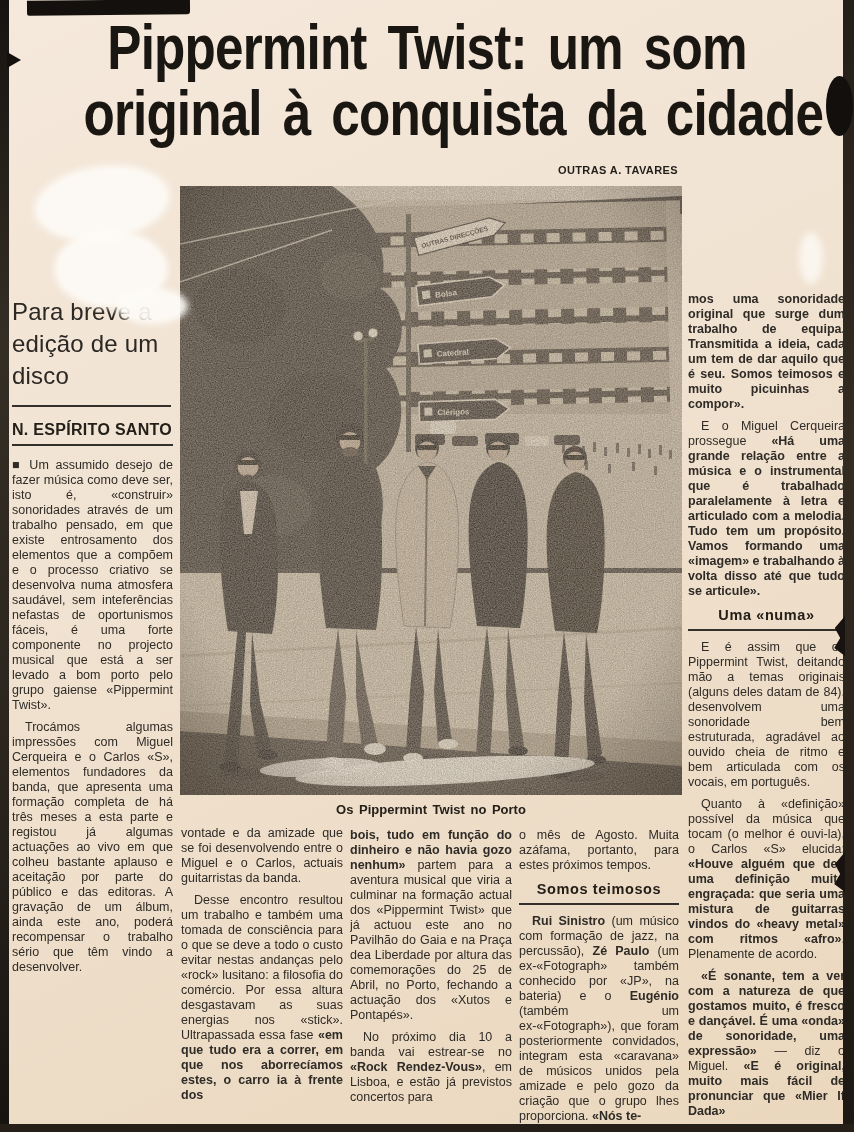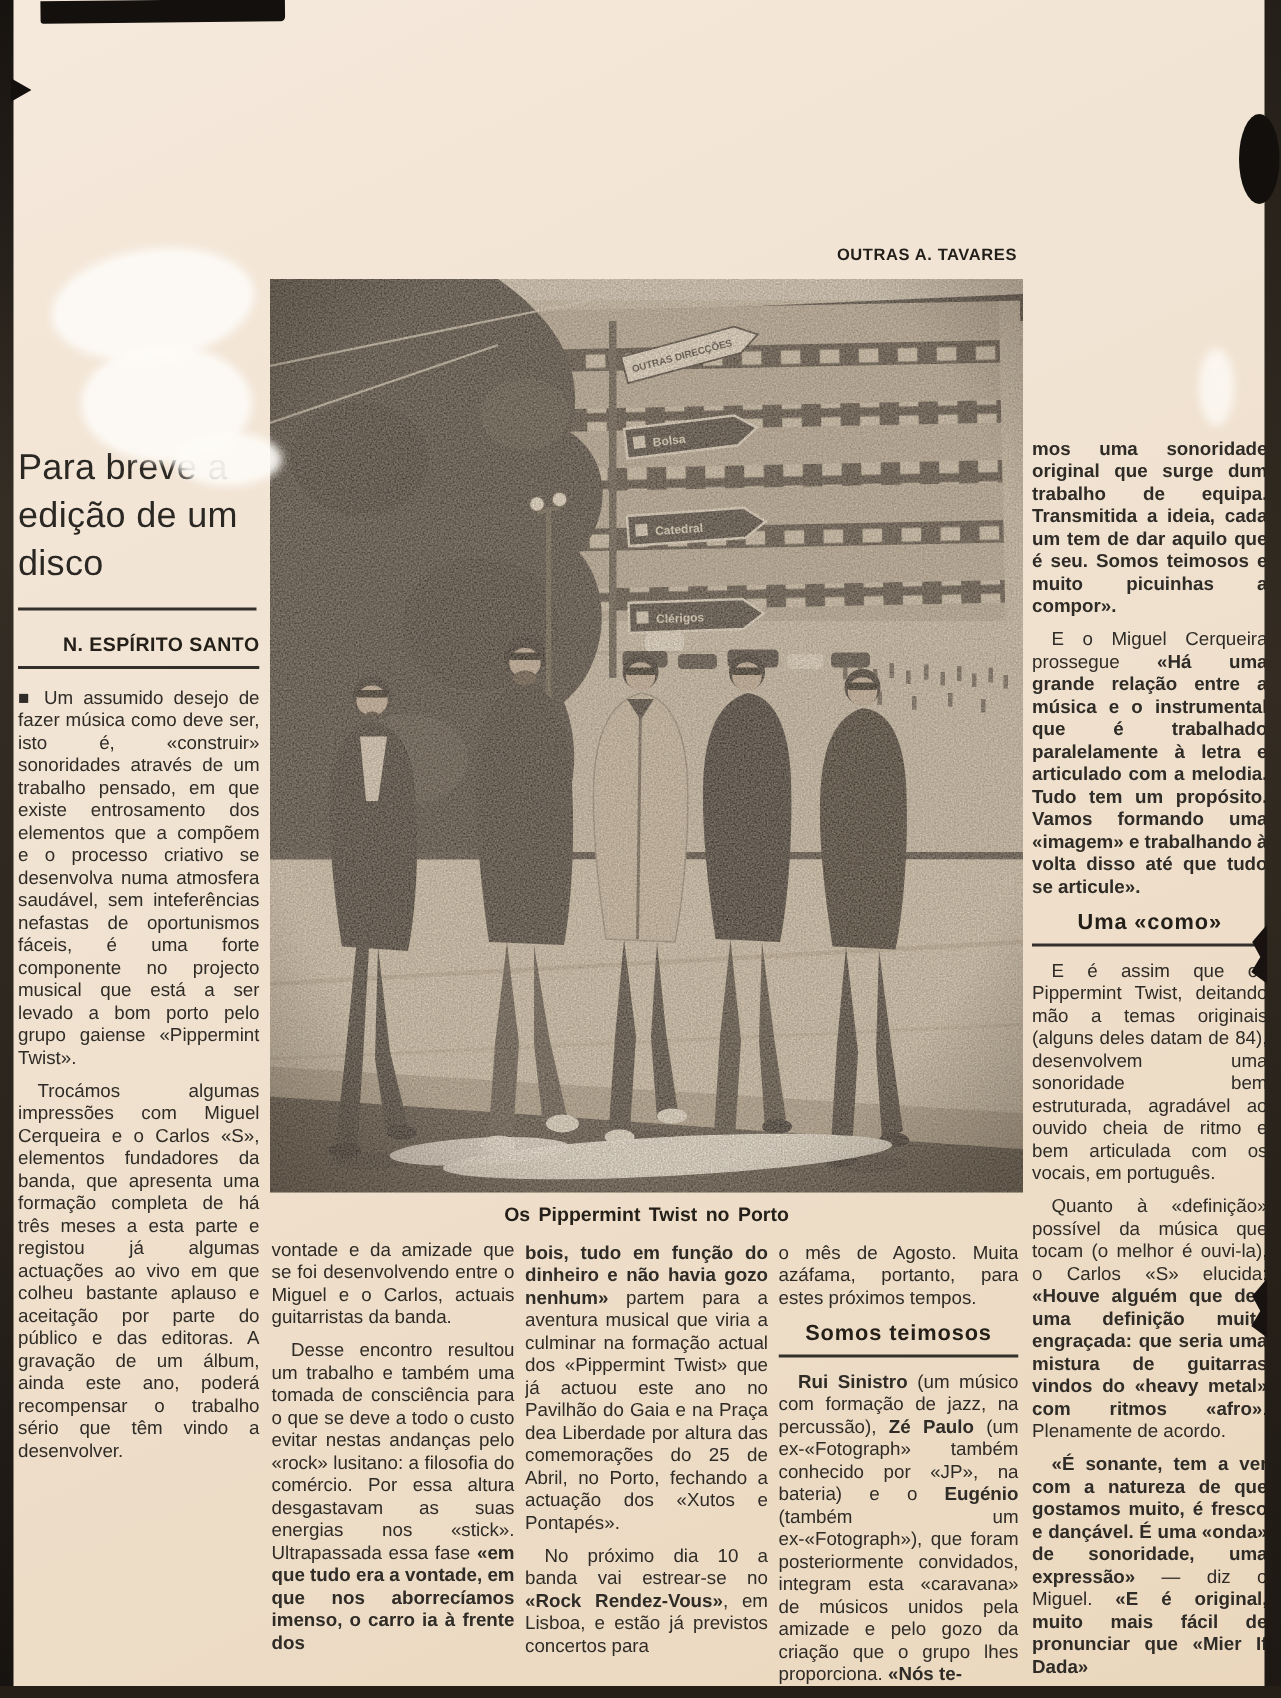--- a/index.html
+++ b/index.html
@@ -35,37 +35,41 @@
   .col{position:absolute;font-size:12.5px;line-height:15px;text-align:justify;color:#2f2b26;}
   .col p{margin:0 0 7px 0;}
   .col p.ind{text-indent:13px;}
   .c1{left:12px;top:296px;width:161px;height:826px;overflow:hidden;}
   .c2{left:181px;top:804px;width:162px;height:296px;overflow:hidden;margin-top:22px;}
   .c3{left:350px;top:828px;width:162px;height:296px;overflow:hidden;}
   .c4{left:519px;top:828px;width:160px;height:296px;overflow:hidden;}
   .c5{left:688px;top:292px;width:157px;height:832px;overflow:hidden;}
   .kicker{font-size:24px;line-height:32px;color:#2b2723;letter-spacing:.2px;margin:0 0 8px;text-align:left;}
   .rule{border:none;border-top:2px solid #33302b;margin:13px 2px 15px 0;}
-  .byline{font-size:13px;font-weight:700;text-align:right;letter-spacing:.3px;
+  .byline{font-size:16px;font-weight:700;text-align:left;letter-spacing:.3px;
         border-bottom:2px solid #33302b;padding:0 0 7px;margin:14px 0 12px;color:#242019;}
   .subhead{font-size:14.5px;font-weight:700;text-align:center;letter-spacing:.6px;
         border-bottom:2px solid #33302b;padding:2px 0 6px;margin:6px 0 9px;color:#242019;}
   b{font-weight:700;}
   
   .smudge{position:absolute;background:rgba(253,251,246,.92);border-radius:50%;filter:blur(3px);}
   .s1{left:34px;top:166px;width:136px;height:74px;transform:rotate(-8deg);}
   .s2{left:54px;top:230px;width:114px;height:78px;}
   .s3{left:116px;top:288px;width:72px;height:36px;}
   .s4{left:799px;top:232px;width:24px;height:52px;opacity:.85;}
 </style>
 </head>
 <body>
 
 <div class="page">
 
+  <div class="headline">
+    <div class="hl">Pippermint Twist: um som</div>
+    <div class="hl">original à conquista da cidade</div>
+  </div>
 
   <div class="credit">OUTRAS A. TAVARES</div>
 
   <figure class="photo" style="margin:0">
     <svg width="502" height="609" viewBox="0 0 502 609">
       <defs>
         <pattern id="win" width="26" height="15" patternUnits="userSpaceOnUse">
           <rect width="26" height="15" fill="#3e362c"></rect>
           <rect x="4" y="3" width="13" height="9" fill="#cec2aa"></rect>
         </pattern>
@@ -271,38 +275,38 @@
     <div class="kicker">Para breve a edição de um disco</div>
     <hr class="rule">
     <div class="byline">N. ESPÍRITO SANTO</div>
     <p class="body"><span>■ Um assumido desejo de fazer música como deve ser, isto é, «construir» sonoridades através de um trabalho pensado, em que existe entrosamento dos elementos que a compõem e o processo criativo se desenvolva numa atmosfera saudável, sem inteferências nefastas de oportunismos fáceis, é uma forte componente no projecto musical que está a ser levado a bom porto pelo grupo gaiense «Pippermint Twist».</span></p>
     <p class="ind"><span>Trocámos algumas impressões com Miguel Cerqueira e o Carlos «S», elementos fundadores da banda, que apresenta uma formação completa de há três meses a esta parte e registou já algumas actuações ao vivo em que colheu bastante aplauso e aceitação por parte do público e das editoras. A gravação de um álbum, ainda este ano, poderá recompensar o trabalho sério que têm vindo a desenvolver.</span></p>
 
   </aside>
 
   <div class="col c2">
     <p><span>vontade e da amizade que se foi desenvolvendo entre o Miguel e o Carlos, actuais guitarristas da banda.</span></p>
-    <p class="ind"><span>Desse encontro resultou um trabalho e também uma tomada de consciência para o que se deve a todo o custo evitar nestas andanças pelo «rock» lusitano: a filosofia do comércio. Por essa altura desgastavam as suas energias nos «stick». Ultrapassada essa fase </span><b>«em que tudo era a vontade, em que nos aborrecíamos imenso, o carro ia à frente dos</b></p>
+    <p class="ind"><span>Desse encontro resultou um trabalho e também uma tomada de consciência para o que se deve a todo o custo evitar nestas andanças pelo «rock» lusitano: a filosofia do comércio. Por essa altura desgastavam as suas energias nos «stick». Ultrapassada essa fase </span><b>«em que tudo era a correr, em que nos aborrecíamos estes, o carro ia à frente dos</b></p>
   </div>
 
   <div class="col c3">
     <p><b>bois, tudo em função do dinheiro e não havia gozo nenhum»</b><span> partem para a aventura musical que viria a culminar na formação actual dos «Pippermint Twist» que já actuou este ano no Pavilhão do Gaia e na Praça dea Liberdade por altura das comemorações do 25 de Abril, no Porto, fechando a actuação dos «Xutos e Pontapés».</span></p>
     <p class="ind"><span>No próximo dia 10 a banda vai estrear-se no </span><b>«Rock Rendez-Vous»</b><span>, em Lisboa, e estão já previstos concertos para</span></p>
   </div>
 
   <div class="col c4">
     <p><span>o mês de Agosto. Muita azáfama, portanto, para estes próximos tempos.</span></p>
     <h3 class="subhead">Somos teimosos</h3>
     <p class="ind"><b>Rui Sinistro</b><span> (um músico com formação de jazz, na percussão), </span><b>Zé Paulo</b><span> (um ex-«Fotograph» também conhecido por «JP», na bateria) e o </span><b>Eugénio</b><span> (também um ex-«Fotograph»), que foram posteriormente convidados, integram esta «caravana» de músicos unidos pela amizade e pelo gozo da criação que o grupo lhes proporciona. </span><b>«Nós te-</b></p>
   </div>
 
   <div class="col c5">
     <p><b>mos uma sonoridade original que surge dum trabalho de equipa. Transmitida a ideia, cada um tem de dar aquilo que é seu. Somos teimosos e muito picuinhas a compor».</b></p>
     <p class="ind"><span>E o Miguel Cerqueira prossegue </span><b>«Há uma grande relação entre a música e o instrumental que é trabalhado paralelamente à letra e articulado com a melodia. Tudo tem um propósito. Vamos formando uma «imagem» e trabalhando à volta disso até que tudo se articule».</b></p>
-    <h3 class="subhead">Uma «como»</h3>
+    <h3 class="subhead">Uma «numa»</h3>
     <p class="ind"><span>E é assim que os Pippermint Twist, deitando mão a temas originais (alguns deles datam de 84), desenvolvem uma sonoridade bem estruturada, agradável ao ouvido cheia de ritmo e bem articulada com os vocais, em português.</span></p>
     <p class="ind"><span>Quanto à «definição» possível da música que tocam (o melhor é ouvi-la), o Carlos «S» elucida: </span><b>«Houve alguém que deu uma definição muito engraçada: que seria uma mistura de guitarras vindos do «heavy metal» com ritmos «afro»</b><span>. Plenamente de acordo.</span></p>
     <p class="ind"><b>«É sonante, tem a ver com a natureza de que gostamos muito, é fresco e dançável. É uma «onda» de sonoridade, uma expressão»</b><span> — diz o Miguel. </span><b>«E é original, muito mais fácil de pronunciar que «Mier If Dada»</b></p>
   </div>
 
   <div class="smudge s1"></div>
   <div class="smudge s2"></div>
   <div class="smudge s3"></div>
   <div class="smudge s4"></div>
 

